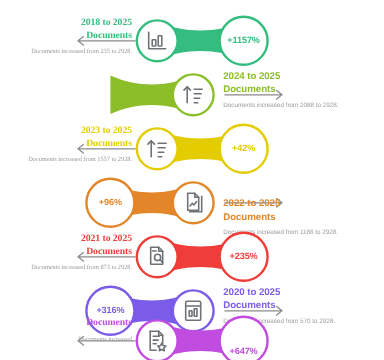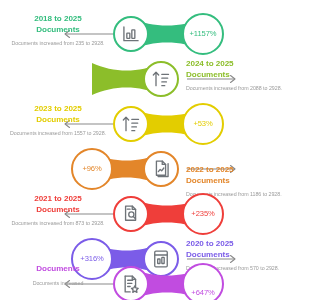--- a/index.html
+++ b/index.html
@@ -18,27 +18,27 @@
 
   .ring{
     position:absolute;border-radius:50%;background:#ffffff;
     box-sizing:border-box;
     display:flex;align-items:center;justify-content:center;
   }
   .ring-icon{width:36px;height:36px;border-width:2.4px;border-style:solid;top:10px;}
   .ring-pct{width:42px;height:42px;border-width:2.6px;border-style:solid;top:7px;}
 
   .pct{
-    font-size:7.6px;font-weight:normal;letter-spacing:-0.1px;line-height:1;
+    font-size:7.6px;font-weight:bold;letter-spacing:-0.1px;line-height:1;
   }
   .ico{width:20px;height:20px;display:block;}
 
   
   .txt{position:absolute;top:8px;width:104px;}
-  .txt.left{left:6px;text-align:center;}
+  .txt.left{left:6px;text-align:right;font-family:Liberation Serif, serif;}
   .txt.right{left:186px;text-align:left;}
   .title{
     font-size:8.1px;font-weight:bold;line-height:1.32;letter-spacing:-0.05px;
   }
   .sub{
     margin-top:5px;font-size:5.3px;line-height:1.42;color:#9a9a9a;
     letter-spacing:-0.03px;
   }
 
   
@@ -119,21 +119,21 @@
         <span class="ico"><svg viewBox="0 0 24 24" fill="none" stroke="#6e7378" stroke-width="1.6" stroke-linecap="round" stroke-linejoin="round">
             <path d="M6 20V4"></path>
             <path d="M2.8 7.3L6 4l3.2 3.3"></path>
             <path d="M13 6.5h8"></path>
             <path d="M13 11h7"></path>
             <path d="M13 15.5h5.5"></path>
             <path d="M13 20h3.5"></path>
           </svg></span>
       </div>
       <div class="ring ring-pct" style="left: 182px; border-color: rgb(227, 205, 0);">
-        <span class="pct" style="color: rgb(227, 205, 0);">+53%</span>
+        <span class="pct" style="color: rgb(227, 205, 0);">+42%</span>
       </div>
       <div class="arrow" style="left: 64px; width: 50px;">
         <svg width="50" height="10" viewBox="0 0 50 10">
           <path d="M1 5 H49" stroke="#8a8a8a" stroke-width="1.1"></path>
           <path d="M5.5 1.5 L1 5 L5.5 8.5" fill="none" stroke="#8a8a8a" stroke-width="1.1" stroke-linecap="round" stroke-linejoin="round"></path>
         </svg>
       </div>
       <div class="txt left">
         <div class="title" style="color: rgb(227, 205, 0);">
           <div>2023 to 2025</div>

